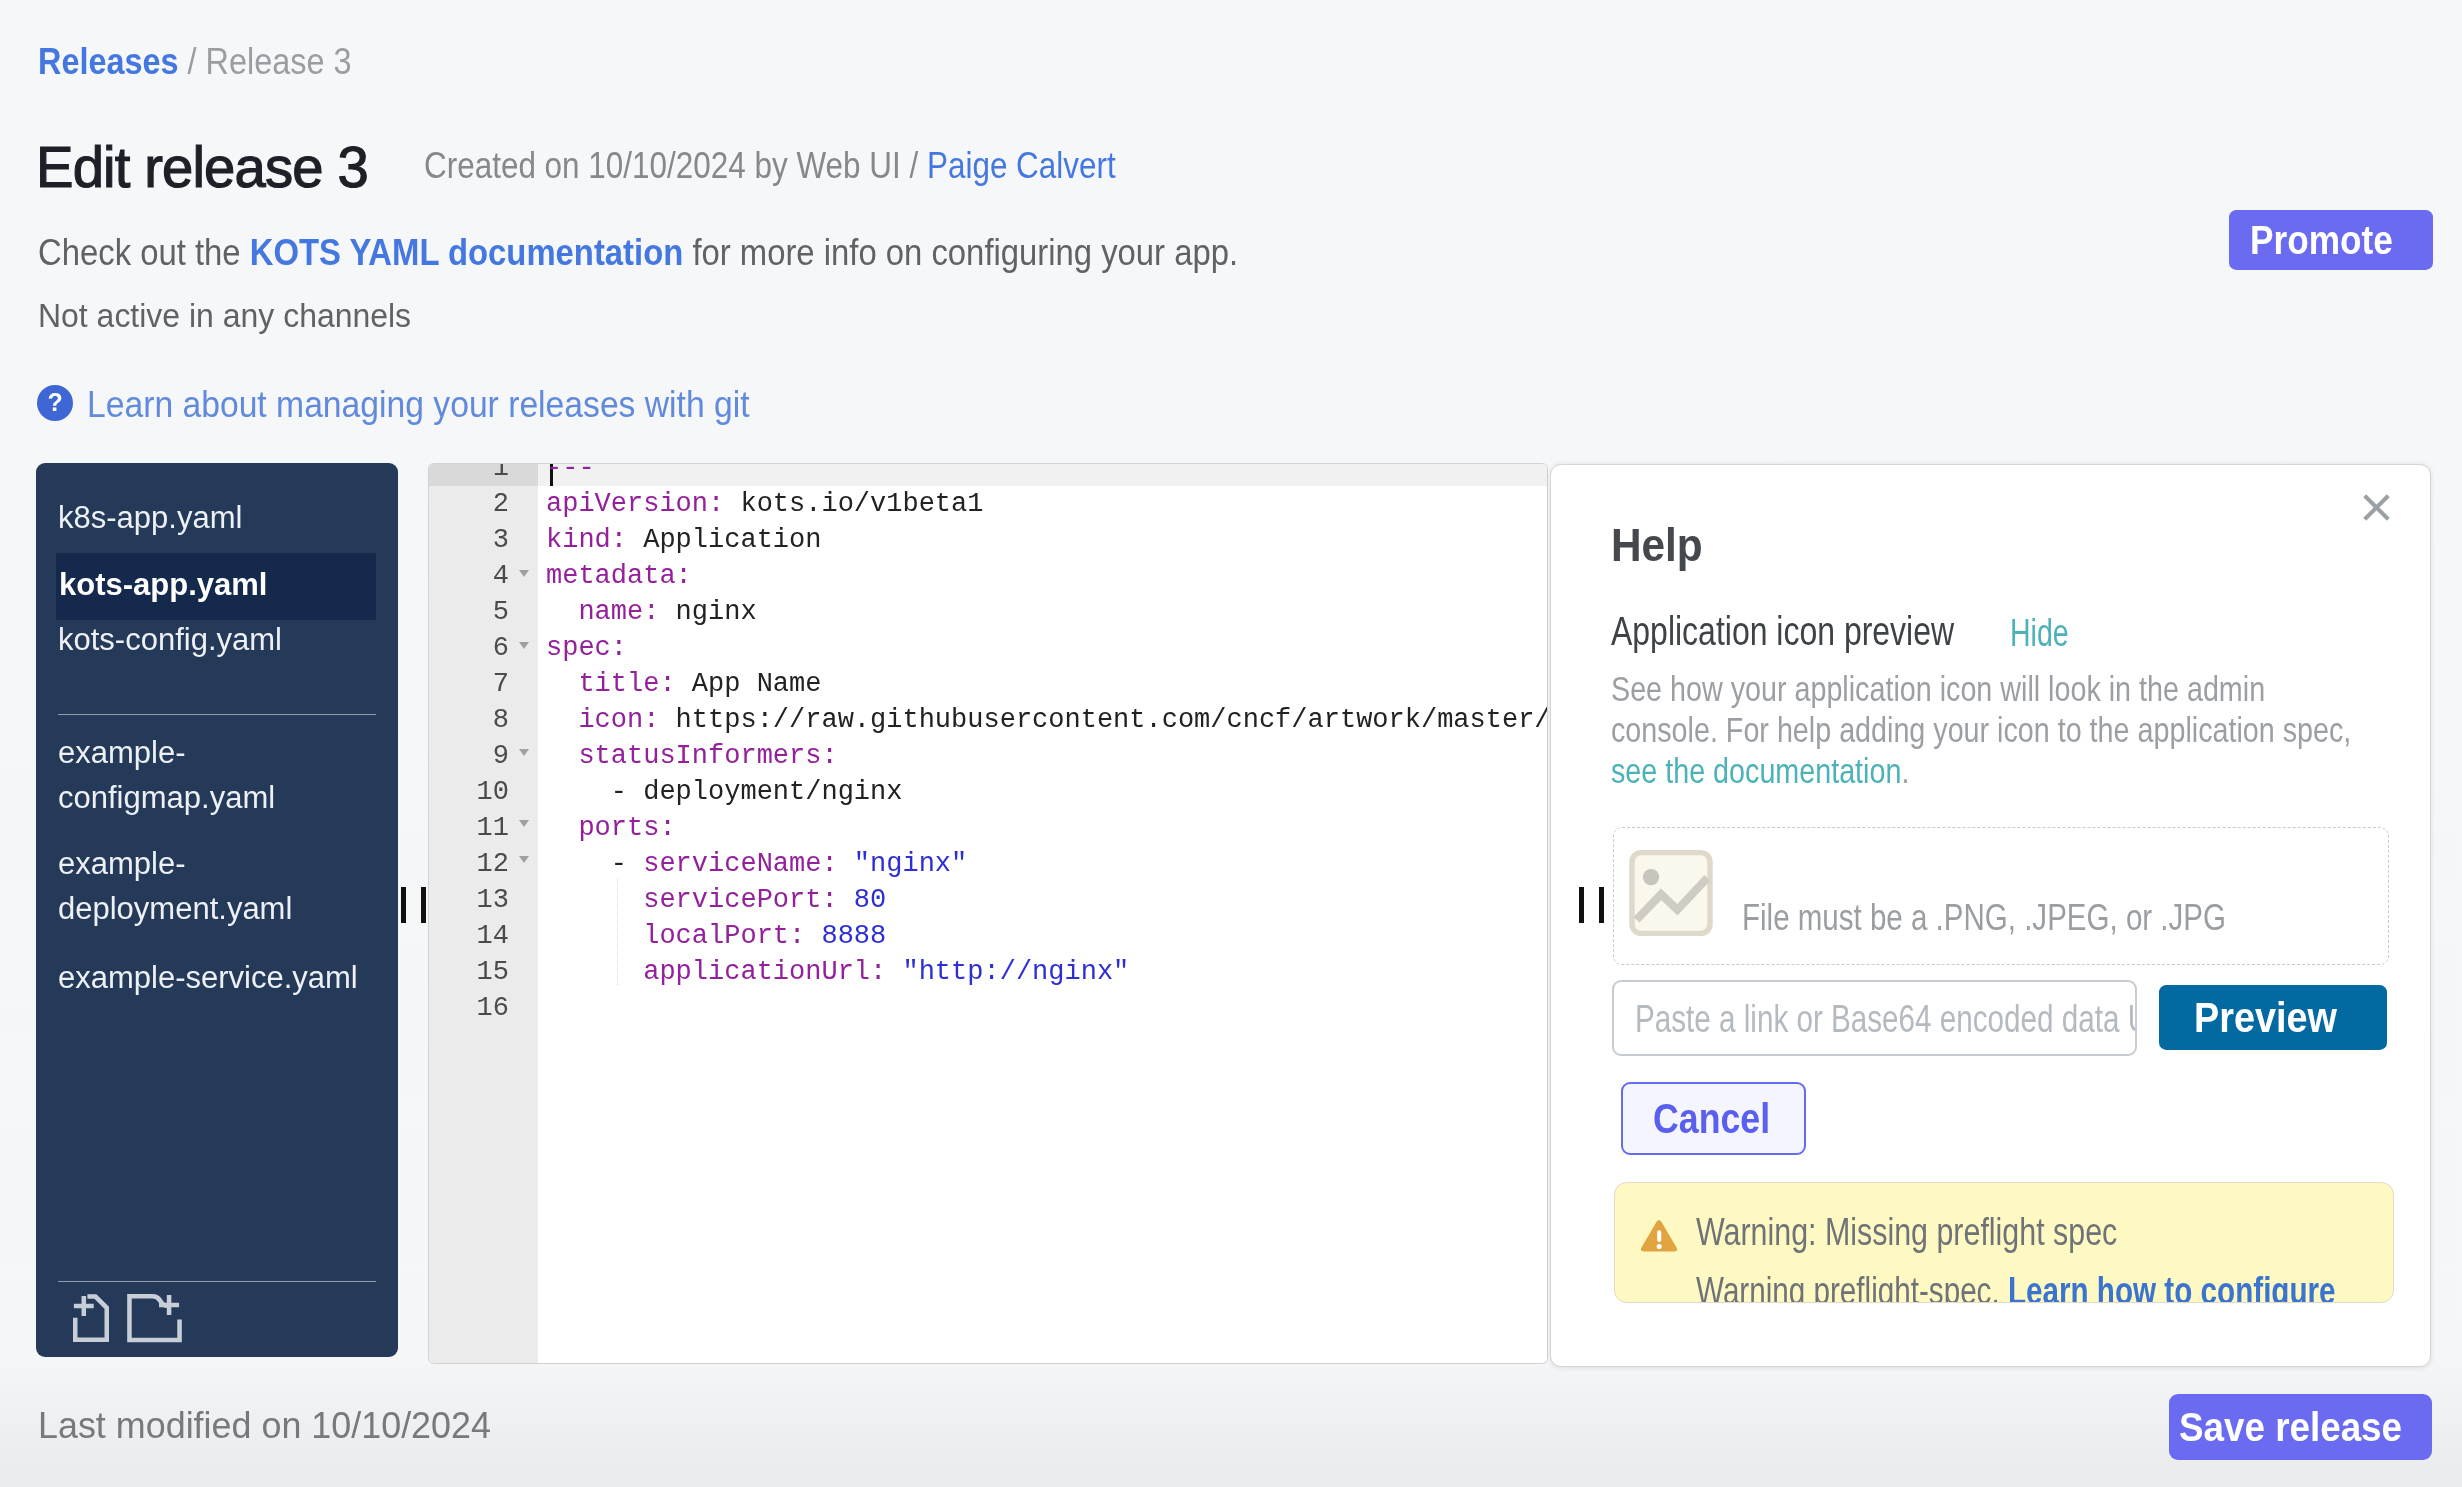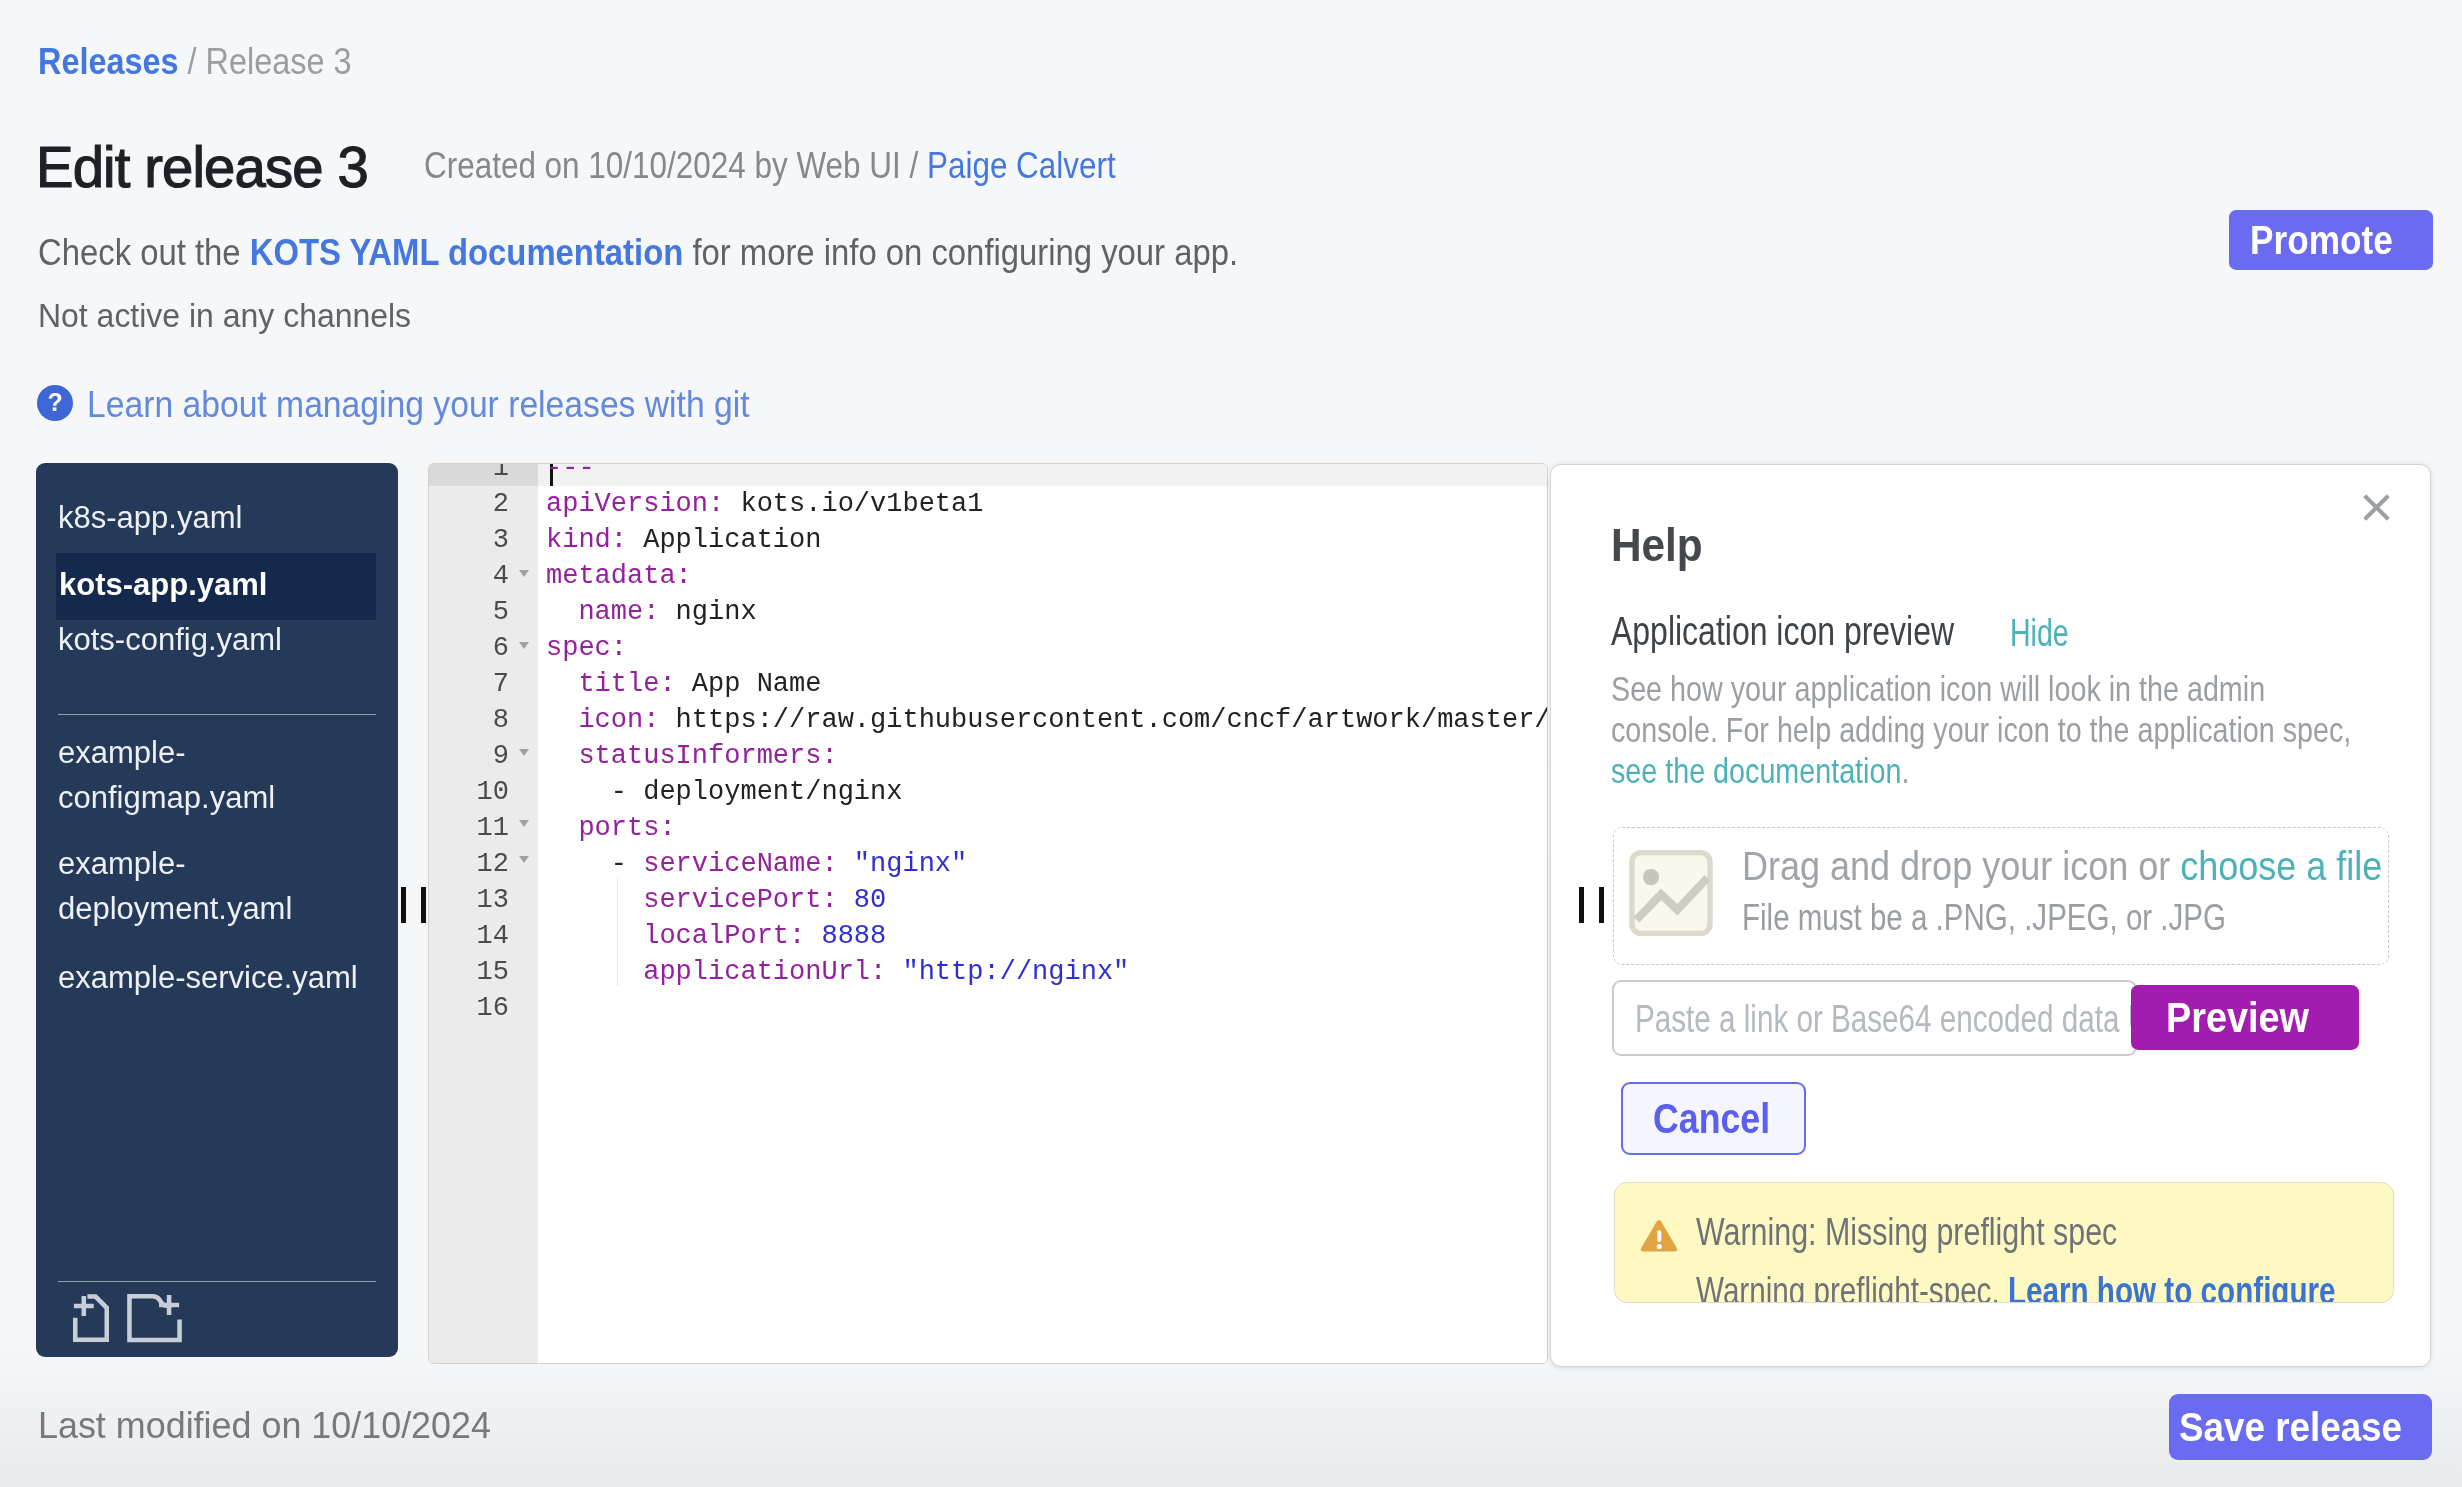--- a/index.html
+++ b/index.html
@@ -145,33 +145,30 @@
 console. For help adding your icon to the application spec,<br>
 <span class="teal">see the documentation</span>.</span>
   </div>
 
   <div class="abs" style="left:62px;top:362px;width:776px;height:138px;border:1.8px dashed #c9c9c9;border-radius:9px;"></div>
   <svg class="abs" style="left:77px;top:384px;" width="86" height="88" viewBox="0 0 94 97">
     <rect x="4" y="4" width="86" height="89" rx="10" fill="#faf7ed" stroke="#ded9ca" stroke-width="6"></rect>
     <circle cx="25" cy="31" r="9" fill="#c8c6bc"></circle>
     <path d="M9,78 L36,50 L54,67 L87,32" fill="none" stroke="#cfcdc3" stroke-width="9"></path>
   </svg>
-  <div class="abs" style="left:191px;top:381px;font-size:40px;line-height:40px;color:#a0a4a9;">
-    <span class="sx" style="transform:scaleX(0.9);">Drag and drop your icon or <span class="teal">choose a file</span></span>
-  </div>
   <div class="abs" style="left:191px;top:435px;font-size:36px;line-height:36px;color:#9a9ea3;">
     <span class="sx" style="transform:scaleX(0.82);">File must be a .PNG, .JPEG, or .JPG</span>
   </div>
 
   <div class="abs" style="left:61px;top:515px;width:525px;height:76px;border:2.7px solid #c7ccd2;border-radius:9px;background:#fff;overflow:hidden;">
     <div class="abs" style="left:21px;top:18px;font-size:38px;line-height:38px;color:#b5bac0;white-space:nowrap;">
       <span class="sx" style="transform:scaleX(0.78);">Paste a link or Base64 encoded data URL</span>
     </div>
   </div>
-  <div class="abs" style="left:580px;top:520px;width:228px;height:65px;background:#a21caf;border-radius:7.3px;display:flex;align-items:center;justify-content:center;">
+  <div class="abs" style="left:608px;top:520px;width:228px;height:65px;background:#0369a1;border-radius:7.3px;display:flex;align-items:center;justify-content:center;">
     <span class="sx" style="transform:scaleX(0.9);font-size:42px;font-weight:700;color:#fff;">Preview</span>
   </div>
 
   <div class="abs" style="left:70px;top:617px;width:185px;height:73px;background:#f4f5ff;border:2.7px solid #656bef;border-radius:9px;display:flex;align-items:center;justify-content:center;padding-left:16px;">
     <span class="sx" style="transform:scaleX(0.85);font-size:42px;font-weight:700;color:#5a5fee;">Cancel</span>
   </div>
 
   <div class="abs" style="left:63px;top:717px;width:780px;height:121px;background:#fef9c3;border:1.8px solid #e3d9c4;border-radius:12.7px;overflow:hidden;">
     <svg class="abs" style="left:24.6px;top:36px;" width="38" height="35" viewBox="0 0 42 38">
       <path d="M18.5,2.5 Q21,-1 23.5,2.5 L40.5,31.5 Q42.5,35.5 38,35.5 L4,35.5 Q-0.5,35.5 1.5,31.5 Z" fill="#e2a440"></path>

